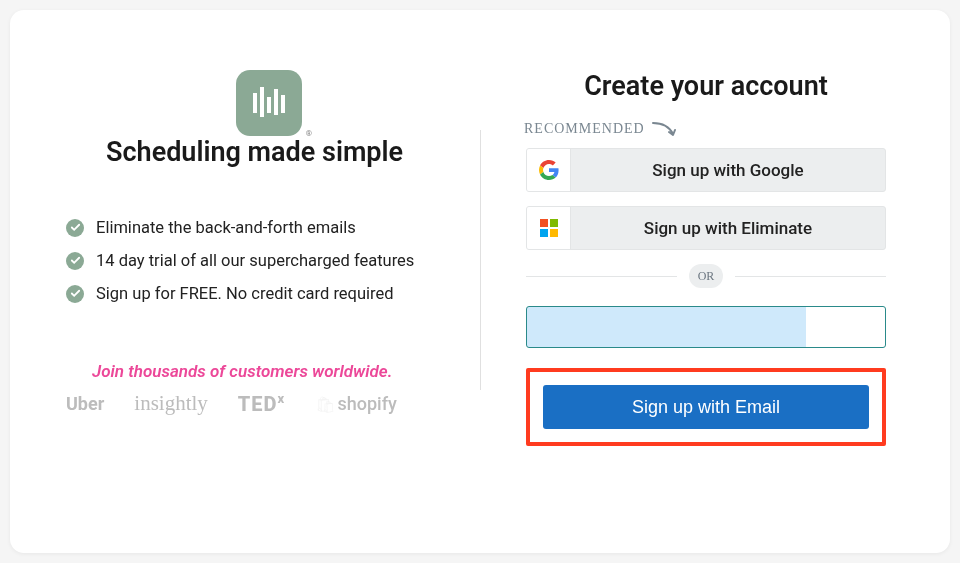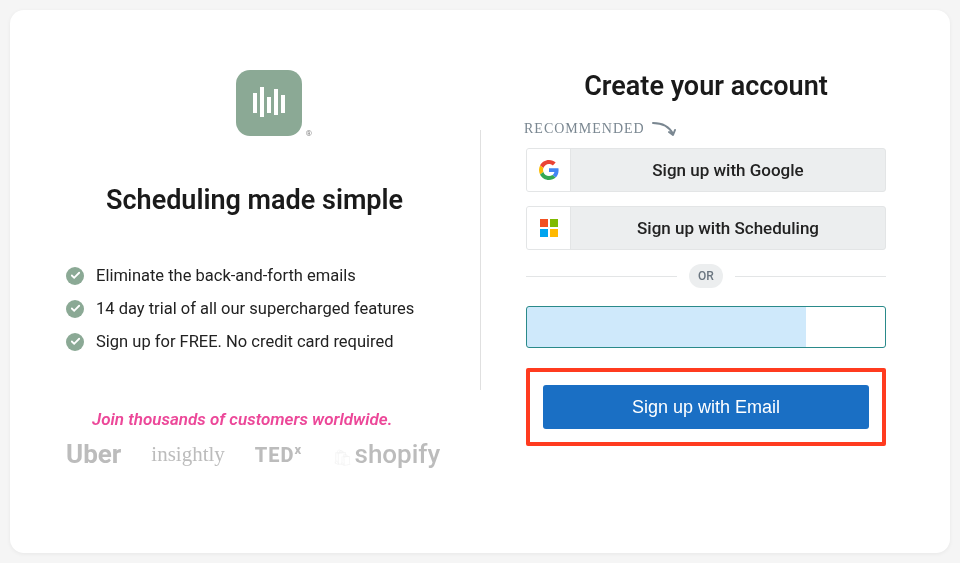--- a/index.html
+++ b/index.html
@@ -56,21 +56,20 @@
       right: -10px;
       bottom: -2px;
       font-size: 8px;
       color: #888;
     }
     .logo svg { width: 40px; height: 40px; }
     .headline {
       font-size: 27px;
       font-weight: 600;
       color: #1a1a1a;
-      margin-top: 48px;
       margin-bottom: 50px;
       margin-left: 40px;
     }
     .benefits { margin-bottom: 58px; }
     .benefit-item {
       display: flex;
       align-items: center;
       gap: 12px;
       margin-bottom: 14px;
       font-size: 16.5px;
@@ -94,21 +93,21 @@
       margin-bottom: 10px;
       margin-left: 26px;
       font-style: italic;
     }
     .logos-row {
       display: flex;
       align-items: center;
       gap: 30px;
       color: #bcbcbc;
     }
-    .customer-logo { font-weight: 700; font-size: 26px; color: #bcbcbc; }
+    .customer-logo { font-weight: 700; font-size: 18px; color: #bcbcbc; }
     .logo-insightly { font-family: cursive; font-weight: 500; font-size: 21px; text-align: right; }
     .logo-tedx { font-weight: 800; letter-spacing: 1px; font-size: 20px; }
     .logo-tedx .x { font-size: 13px; vertical-align: super; }
     .logo-shopify { font-weight: 500; }
     .logo-shopify::before { content: "🛍"; font-size: 16px; margin-right: 2px; filter: grayscale(1) brightness(1.3); }
     .right h1 {
       font-size: 27px;
       font-weight: 600;
       text-align: center;
       color: #1a1a1a;
@@ -165,20 +164,21 @@
       width: 34px;
       height: 24px;
       border-radius: 12px;
       background: #eceeef;
       color: #6b7680;
       font-size: 12px;
       display: flex;
       align-items: center;
       justify-content: center;
       font-weight: 500;
+      font-family: Liberation Serif, serif;
     }
     .field-label {
       font-size: 16px;
       color: #222;
       margin-bottom: 8px;
       display: block;
     }
     .email-input {
       width: 100%;
       height: 42px;
@@ -289,21 +289,21 @@
 
     <div class="sso-btn">
       <div class="sso-icon-box">
         <svg width="18" height="18" viewBox="0 0 18 18">
             <rect x="0" y="0" width="8" height="8" fill="#F25022"></rect>
             <rect x="10" y="0" width="8" height="8" fill="#7FBA00"></rect>
             <rect x="0" y="10" width="8" height="8" fill="#00A4EF"></rect>
             <rect x="10" y="10" width="8" height="8" fill="#FFB900"></rect>
           </svg>
       </div>
-      <span class="sso-label">Sign up with Scheduling</span>
+      <span class="sso-label">Sign up with Eliminate</span>
     </div>
 
     <div class="or-row">
       <div class="or-line"></div>
       <div class="or-badge">OR</div>
       <div class="or-line"></div>
     </div>
 
     <input class="email-input" type="email" value="" style="">
 

